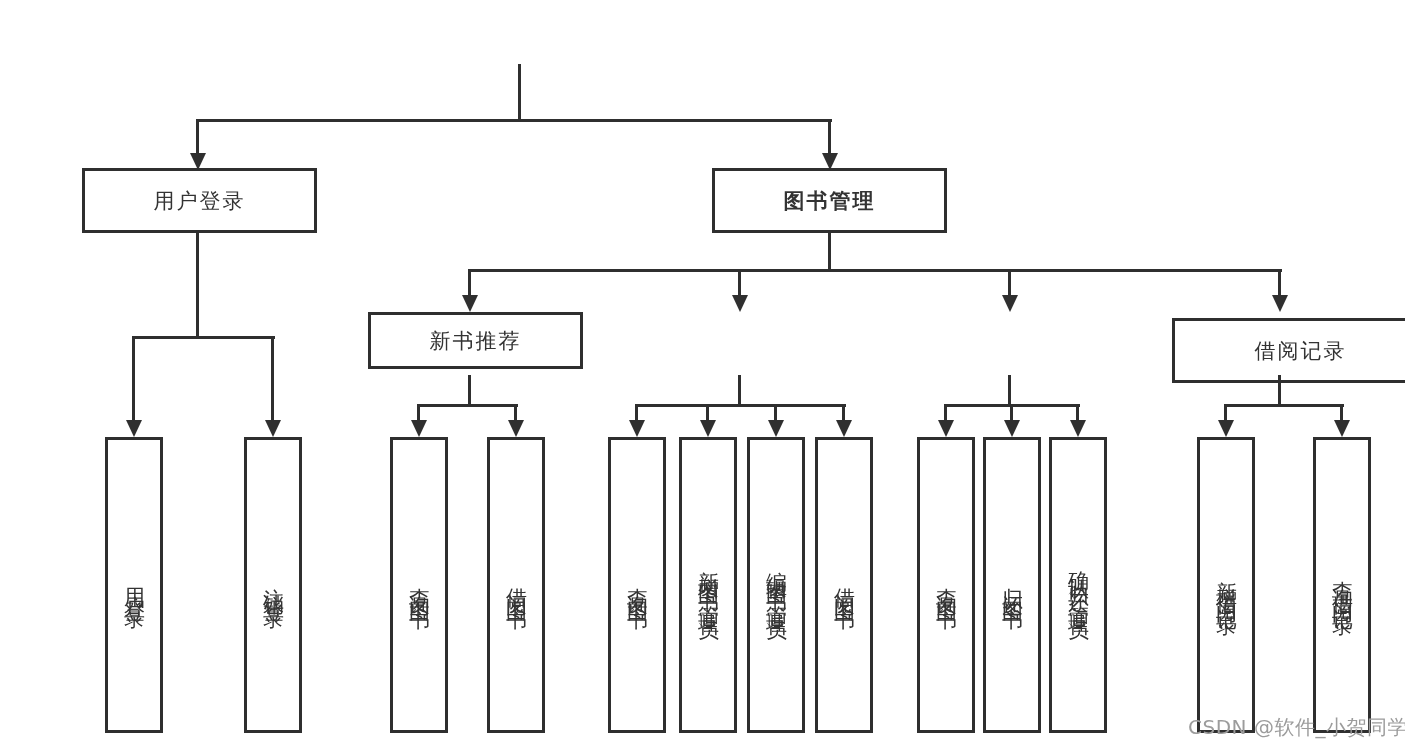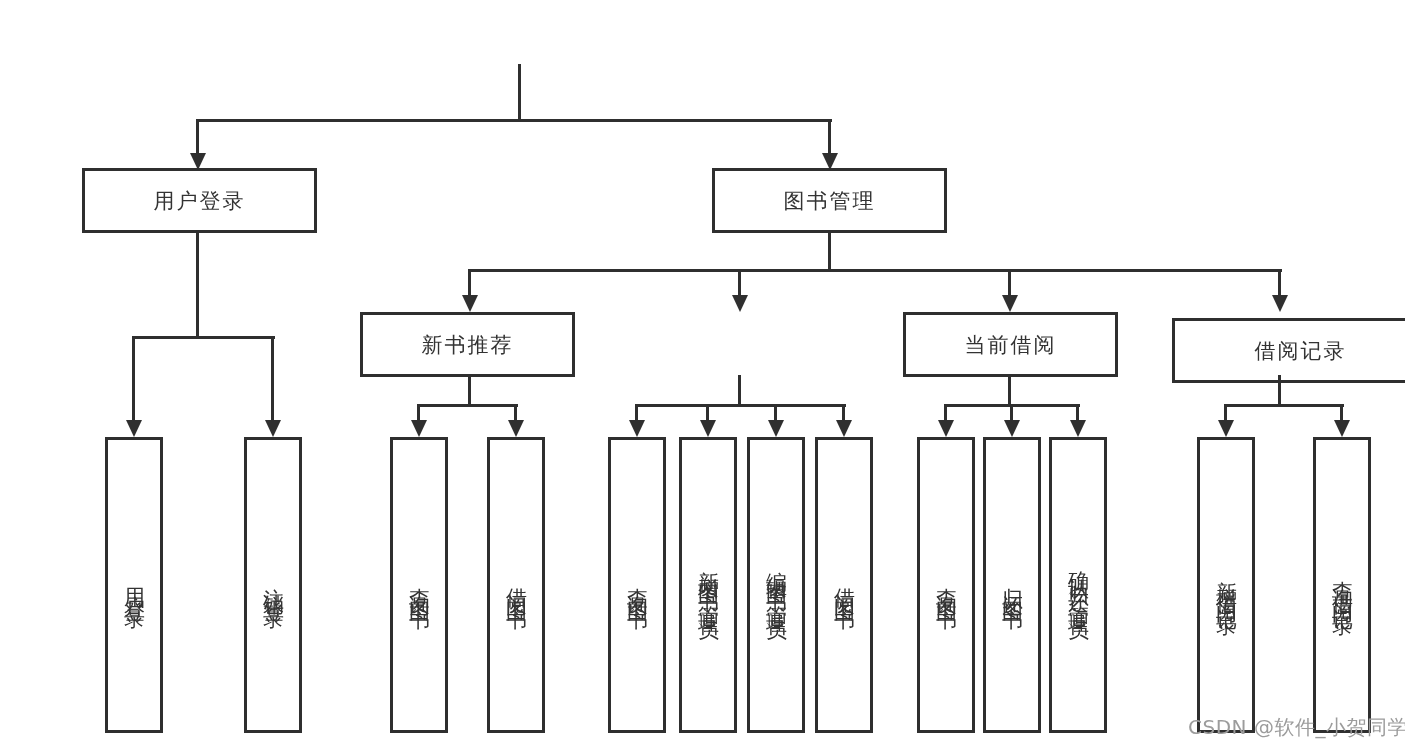--- a/index.html
+++ b/index.html
@@ -60,29 +60,26 @@
 </style>
 </head>
 <body>
 
 <div class="canvas">
 
 
   <div class="node" style="left:82px;top:168px;width:235px;height:65px;">
     <span>用户登录</span>
   </div>
-  <div class="node" style="left:712px;top:168px;width:235px;height:65px;">
+  <div class="node" style="left:712px;top:168px;width:235px;height:65px;font-weight:bold;">
     <span>图书管理</span>
   </div>
 
-  <div class="node" style="left:360px;top:312px;width:215px;height:65px;">
+  <div class="node" style="left:368px;top:312px;width:215px;height:57px;">
     <span>新书推荐</span>
-  </div>
-  <div class="node" style="left:903px;top:312px;width:215px;height:65px;">
-    <span>当前借阅</span>
   </div>
   <div class="node" style="left:1172px;top:318px;width:257px;height:65px;">
     <span>借阅记录</span>
   </div>
 
   <div class="node leaf" style="left:105px;top:437px;width:58px;height:296px;">
     <span>用户登录</span>
   </div>
   <div class="node leaf" style="left:244px;top:437px;width:58px;height:296px;">
     <span>注销登录</span>

